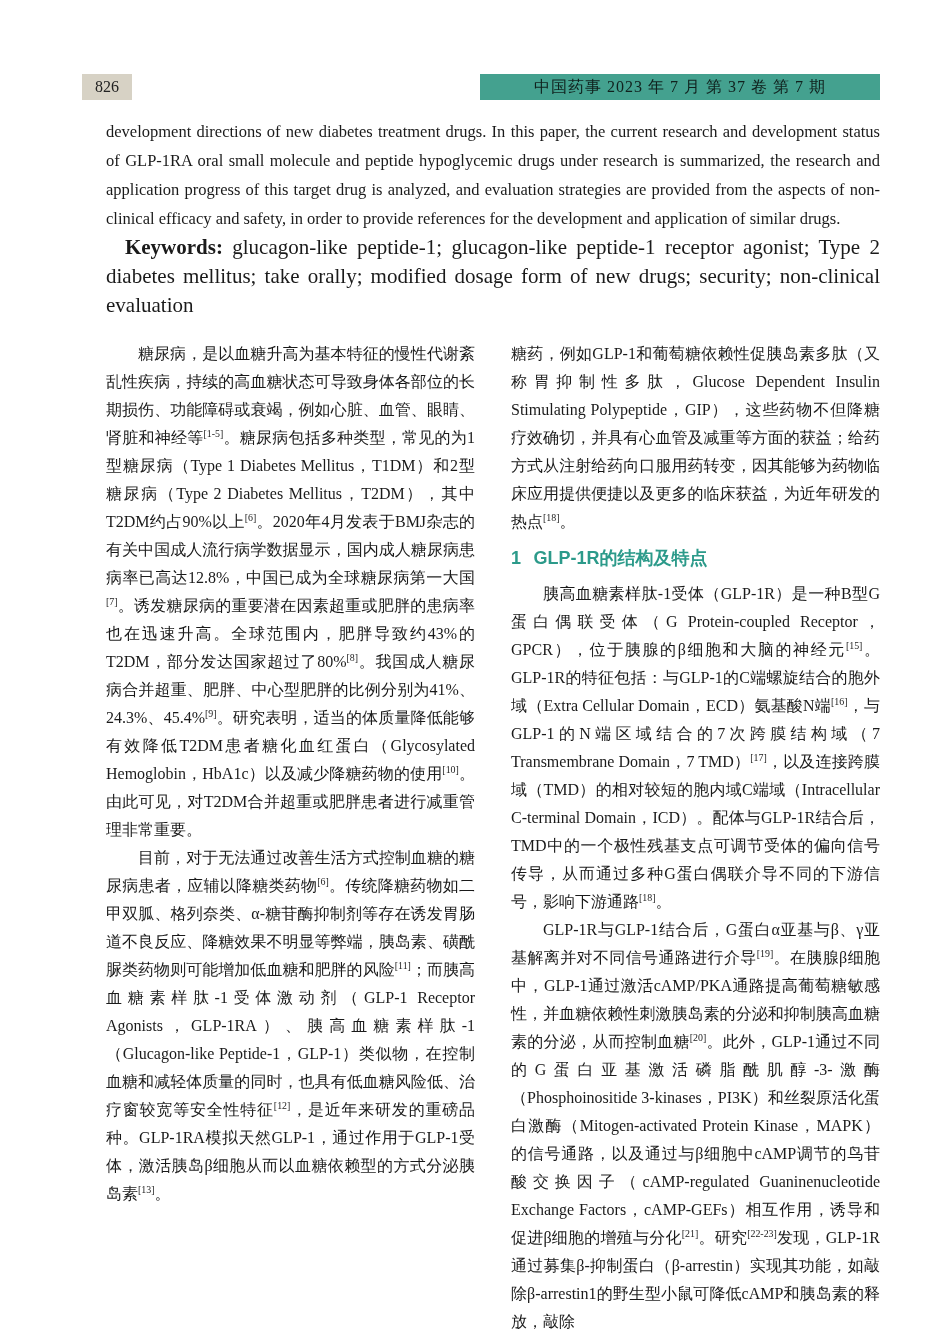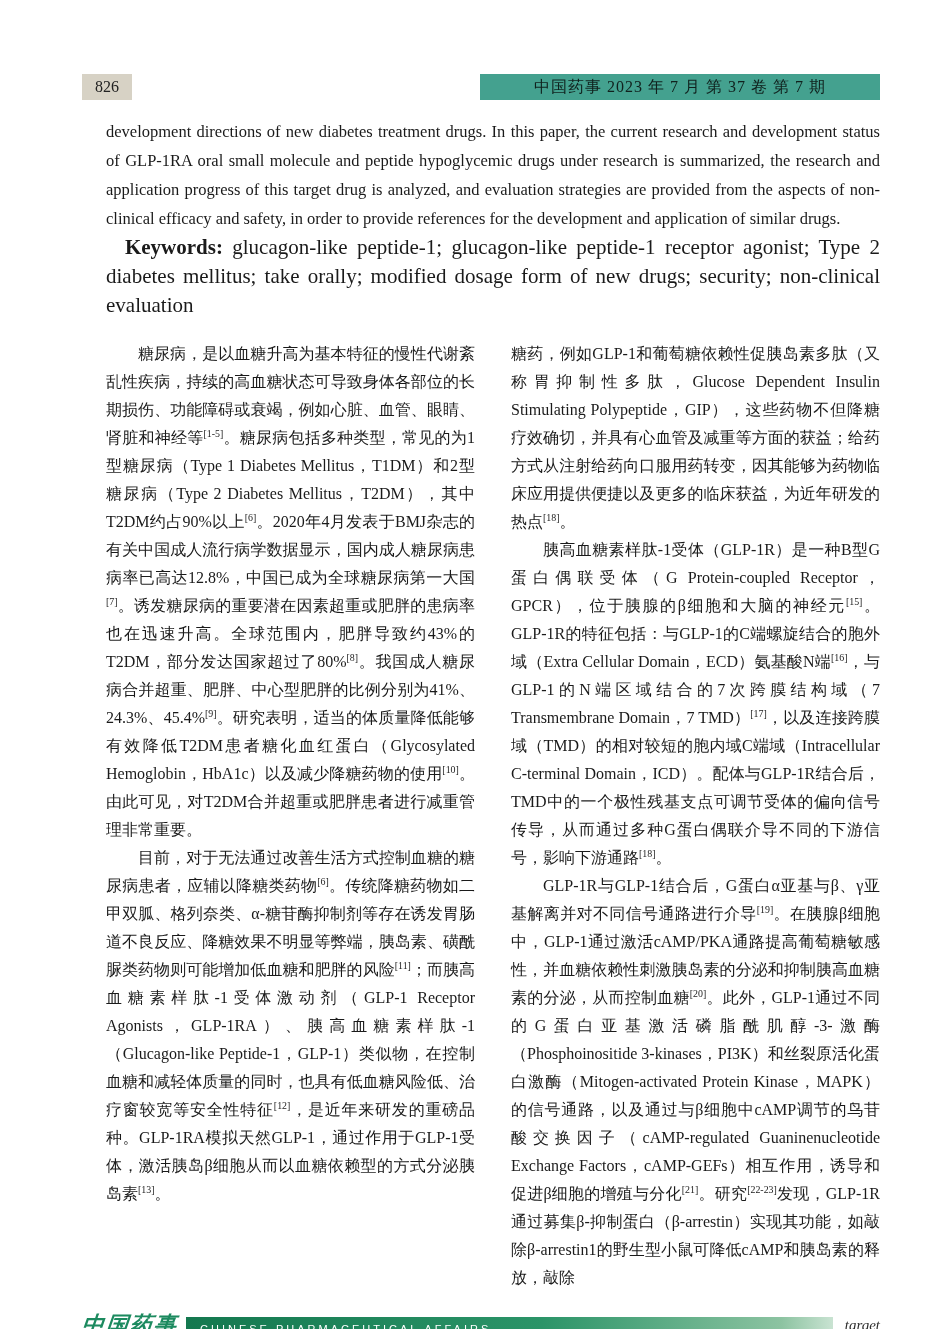--- a/index.html
+++ b/index.html
@@ -145,20 +145,23 @@
 
   <div class="columns">
 
     <div class="col">
       <p class="indent">糖尿病，是以血糖升高为基本特征的慢性代谢紊乱性疾病，持续的高血糖状态可导致身体各部位的长期损伤、功能障碍或衰竭，例如心脏、血管、眼睛、肾脏和神经等<sup class="ref">[1-5]</sup>。糖尿病包括多种类型，常见的为1型糖尿病（Type 1 Diabetes Mellitus，T1DM）和2型糖尿病（Type 2 Diabetes Mellitus，T2DM），其中T2DM约占90%以上<sup class="ref">[6]</sup>。2020年4月发表于BMJ杂志的有关中国成人流行病学数据显示，国内成人糖尿病患病率已高达12.8%，中国已成为全球糖尿病第一大国<sup class="ref">[7]</sup>。诱发糖尿病的重要潜在因素超重或肥胖的患病率也在迅速升高。全球范围内，肥胖导致约43%的T2DM，部分发达国家超过了80%<sup class="ref">[8]</sup>。我国成人糖尿病合并超重、肥胖、中心型肥胖的比例分别为41%、24.3%、45.4%<sup class="ref">[9]</sup>。研究表明，适当的体质量降低能够有效降低T2DM患者糖化血红蛋白（Glycosylated Hemoglobin，HbA1c）以及减少降糖药物的使用<sup class="ref">[10]</sup>。由此可见，对T2DM合并超重或肥胖患者进行减重管理非常重要。</p>
       <p class="indent">目前，对于无法通过改善生活方式控制血糖的糖尿病患者，应辅以降糖类药物<sup class="ref">[6]</sup>。传统降糖药物如二甲双胍、格列奈类、α-糖苷酶抑制剂等存在诱发胃肠道不良反应、降糖效果不明显等弊端，胰岛素、磺酰脲类药物则可能增加低血糖和肥胖的风险<sup class="ref">[11]</sup>；而胰高血糖素样肽-1受体激动剂（GLP-1 Receptor Agonists，GLP-1RA）、胰高血糖素样肽-1（Glucagon-like Peptide-1，GLP-1）类似物，在控制血糖和减轻体质量的同时，也具有低血糖风险低、治疗窗较宽等安全性特征<sup class="ref">[12]</sup>，是近年来研发的重磅品种。GLP-1RA模拟天然GLP-1，通过作用于GLP-1受体，激活胰岛β细胞从而以血糖依赖型的方式分泌胰岛素<sup class="ref">[13]</sup>。</p>
     </div>
 
     <div class="col">
       <p class="noindent">糖药，例如GLP-1和葡萄糖依赖性促胰岛素多肽（又称胃抑制性多肽，Glucose Dependent Insulin Stimulating Polypeptide，GIP），这些药物不但降糖疗效确切，并具有心血管及减重等方面的获益；给药方式从注射给药向口服用药转变，因其能够为药物临床应用提供便捷以及更多的临床获益，为近年研发的热点<sup class="ref">[18]</sup>。</p>
+      <h2 class="section-heading">
+        <span class="sec-num">1</span><span>GLP-1R的结构及特点</span>
+      </h2>
       <p class="indent">胰高血糖素样肽-1受体（GLP-1R）是一种B型G蛋白偶联受体（G Protein-coupled Receptor，GPCR），位于胰腺的β细胞和大脑的神经元<sup class="ref">[15]</sup>。GLP-1R的特征包括：与GLP-1的C端螺旋结合的胞外域（Extra Cellular Domain，ECD）氨基酸N端<sup class="ref">[16]</sup>，与GLP-1的N端区域结合的7次跨膜结构域（7 Transmembrane Domain，7 TMD）<sup class="ref">[17]</sup>，以及连接跨膜域（TMD）的相对较短的胞内域C端域（Intracellular C-terminal Domain，ICD）。配体与GLP-1R结合后，TMD中的一个极性残基支点可调节受体的偏向信号传导，从而通过多种G蛋白偶联介导不同的下游信号，影响下游通路<sup class="ref">[18]</sup>。</p>
       <p class="indent">GLP-1R与GLP-1结合后，G蛋白α亚基与β、γ亚基解离并对不同信号通路进行介导<sup class="ref">[19]</sup>。在胰腺β细胞中，GLP-1通过激活cAMP/PKA通路提高葡萄糖敏感性，并血糖依赖性刺激胰岛素的分泌和抑制胰高血糖素的分泌，从而控制血糖<sup class="ref">[20]</sup>。此外，GLP-1通过不同的G蛋白亚基激活磷脂酰肌醇-3-激酶（Phosphoinositide 3-kinases，PI3K）和丝裂原活化蛋白激酶（Mitogen-activated Protein Kinase，MAPK）的信号通路，以及通过与β细胞中cAMP调节的鸟苷酸交换因子（cAMP-regulated Guaninenucleotide Exchange Factors，cAMP-GEFs）相互作用，诱导和促进β细胞的增殖与分化<sup class="ref">[21]</sup>。研究<sup class="ref">[22-23]</sup>发现，GLP-1R通过募集β-抑制蛋白（β-arrestin）实现其功能，如敲除β-arrestin1的野生型小鼠可降低cAMP和胰岛素的释放，敲除</p>
     </div>
 
   </div>
 
   <div class="footer">
     <div class="footer-logo">中国药事</div>
     <div class="footer-bar">CHINESE PHARMACEUTICAL AFFAIRS</div>
     <div class="footer-handle">target</div>

